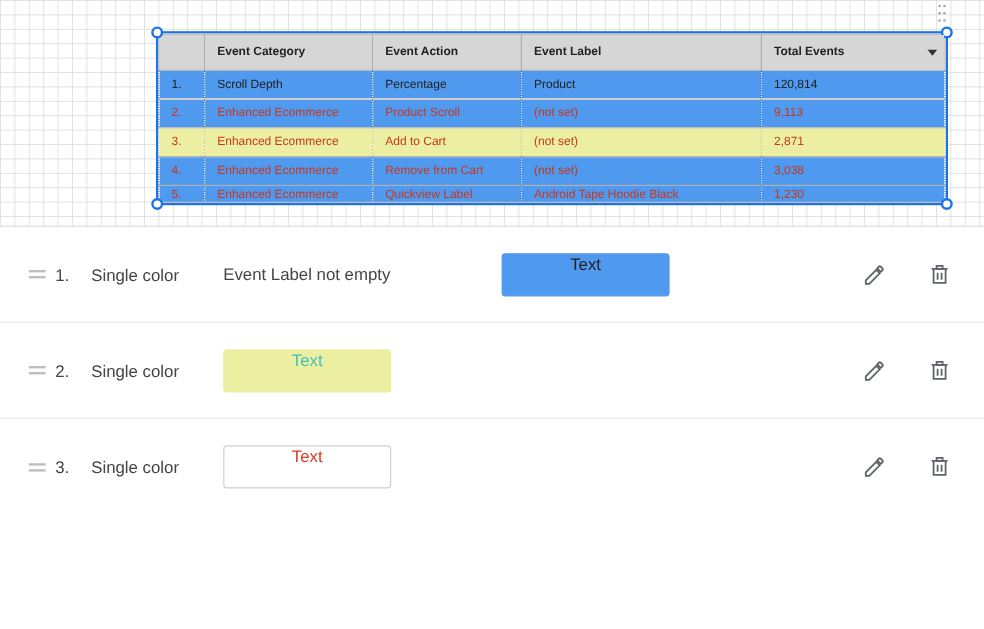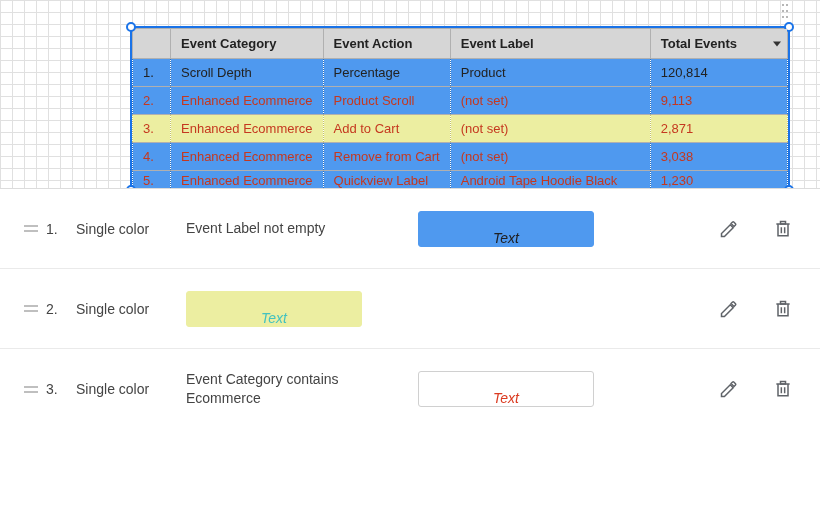--- a/index.html
+++ b/index.html
@@ -50,21 +50,21 @@
   }
   .sh-tl { left: -6px; top: -6px; }
   .sh-tr { right: -6px; top: -6px; }
   .sh-bl { left: -6px; bottom: -6px; }
   .sh-br { right: -6px; bottom: -6px; }
 
   table.data {
     border-collapse: collapse;
     width: 100%;
     background: #fff;
-    font-size: 13px;
+    font-size: 10px;
   }
   table.data th, table.data td {
     border: 1px solid #b0b0b0;
     padding: 6px 10px;
     text-align: left;
     white-space: nowrap;
     overflow: hidden;
   }
   table.data th {
     background: #d6d6d6;
@@ -135,29 +135,28 @@
     gap: 3px;
     cursor: grab;
   }
   .grip span { display:block; width: 14px; height: 2px; background: #bfbfbf; }
 
   .num { width: 30px; margin-left: 4px; }
   .type { width: 110px; }
   .cond { width: 232px; padding-right: 20px; line-height: 1.35; }
 
   .preview {
-    width: 176px; height: 36px;
+    width: 140px; height: 36px;
     border: 1px solid transparent;
     border-radius: 3px;
     display: flex;
-    align-items: flex-end;
+    align-items: flex-start;
     justify-content: center;
     font-size: 14px;
     margin-right: auto;
-    font-style: italic;
   }
   .pv-blue   { background: #4f99ef; color: #202124; border-color: #4f99ef; }
   .pv-yellow { background: #eceea1; color: #44c2bf; border-color: #eceea1; }
   .pv-white  { background: #fff;    color: #db3b21; border-color: #d0d0d0; }
 
   .icon-btn {
     width: 26px; height: 26px;
     display: inline-flex;
     align-items: center; justify-content: center;
     color: #5f6368;
@@ -307,21 +306,20 @@
       </svg>
     </span>
   </div>
       <div class="rule">
     <div class="grip">
       <span></span>
           <span></span>
     </div>
     <div class="num">3.</div>
     <div class="type">Single color</div>
-    <div class="cond">Event Category contains Ecommerce</div>
     <div class="preview pv-white">
       <span>Text</span>
     </div>
     <span class="icon-btn">
       <svg viewBox="0 0 24 24">
         <path d="M3 17.5V21h3.5L17 10.5l-3.5-3.5L3 17.5z"></path>
         <path d="M14.5 5.5l3.5 3.5 1.8-1.8c.4-.4.4-1 0-1.4l-2.1-2.1c-.4-.4-1-.4-1.4 0L14.5 5.5z"></path>
       </svg>
     </span>
     <span class="icon-btn trash">

